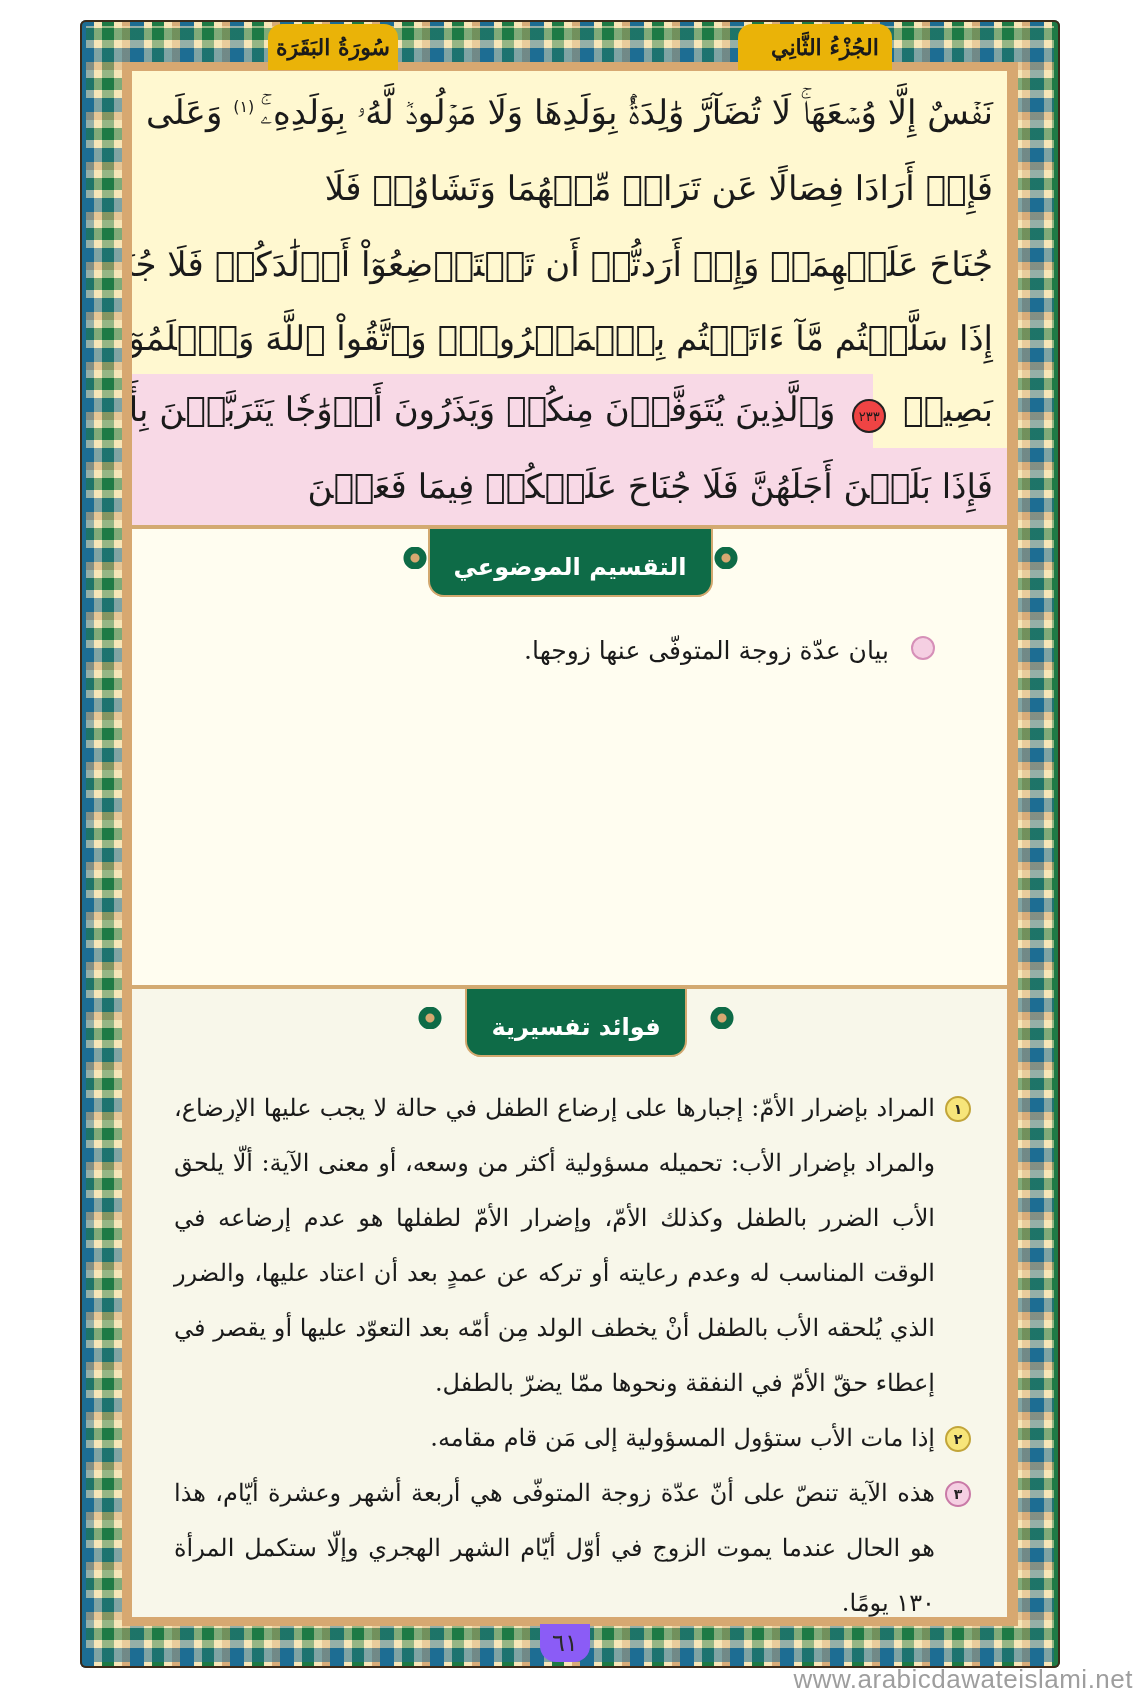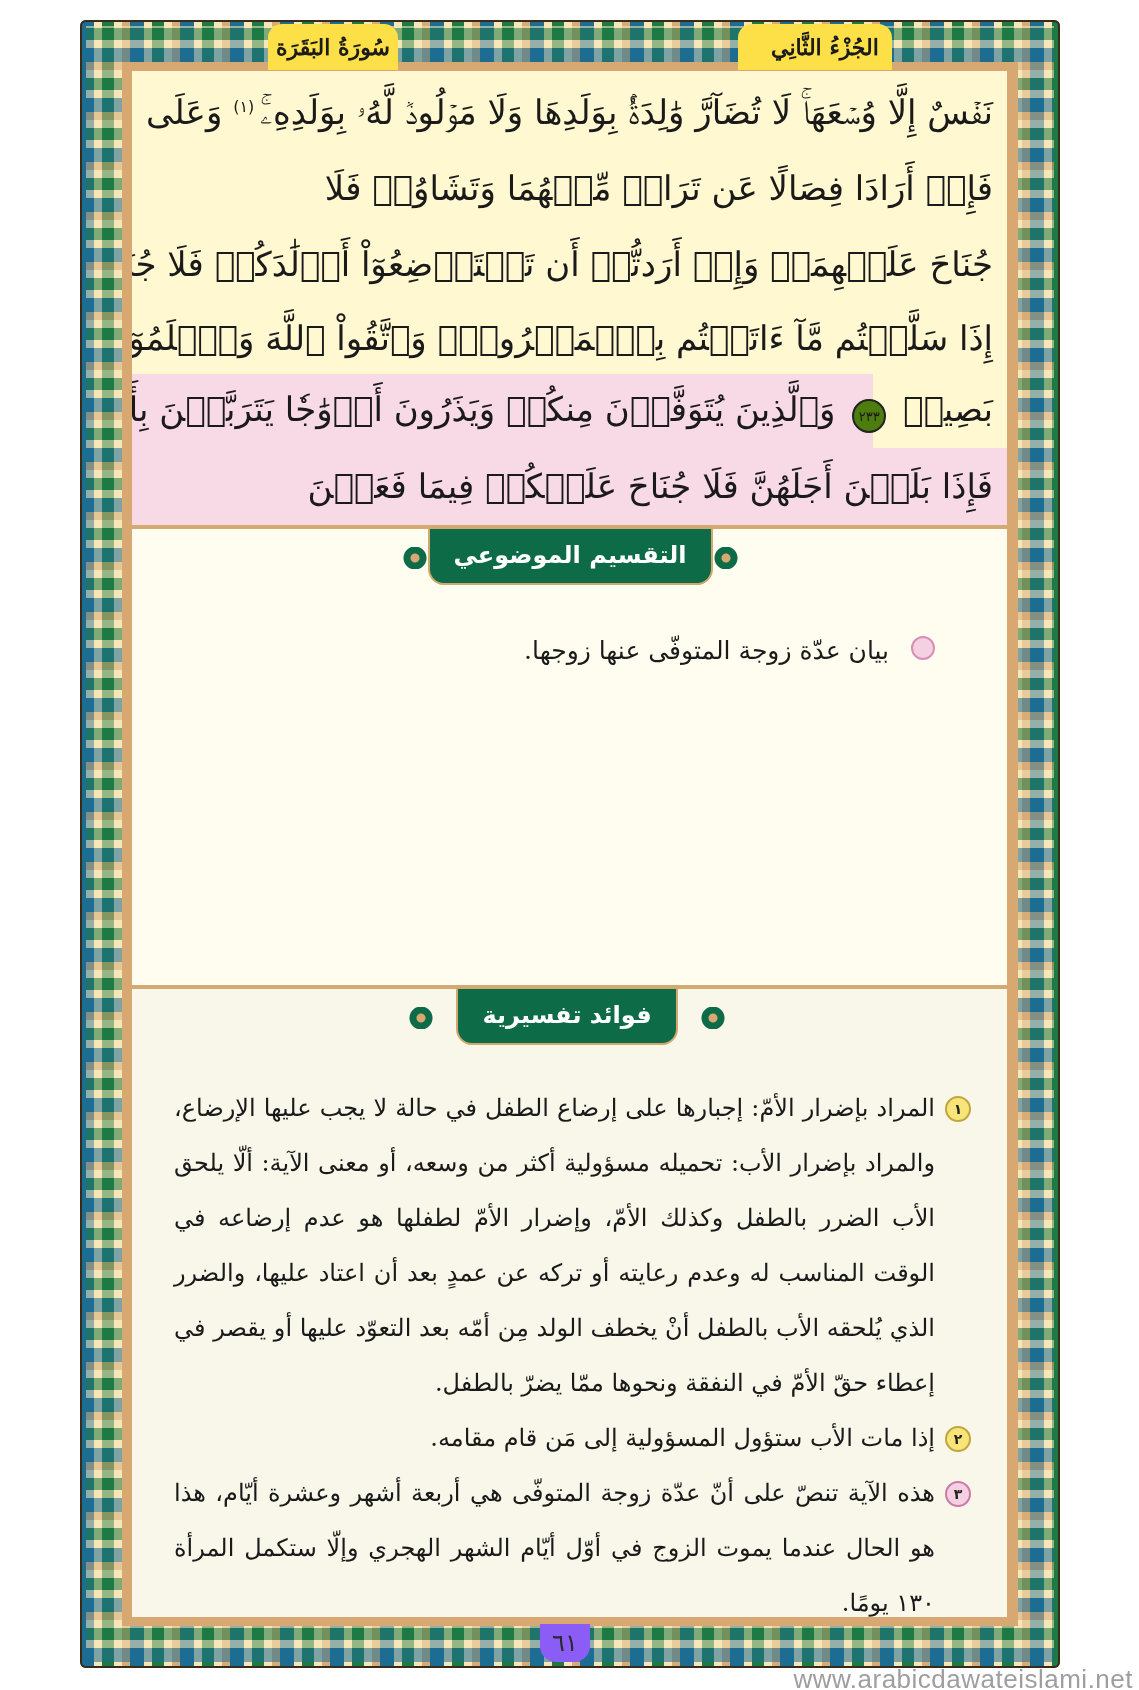--- a/index.html
+++ b/index.html
@@ -22,21 +22,21 @@
     background:
       repeating-linear-gradient(0deg, #1d6d93 0 14px, #f7e6b8 14px 22px, #1e7a45 22px 34px, #f7e6b8 34px 42px, #d8ac79 42px 50px);
     opacity: .55;
   }
   .frame-tan {
     position: absolute; left: 122px; top: 62px; width: 896px; height: 1564px;
     background: #d7a871;
   }
   .header-tab {
     position: absolute; top: 24px; height: 46px;
-    background: #fde047;
+    background: #eab308;
     border-radius: 14px 14px 0 0;
     display: flex; align-items: center; justify-content: center;
     font-family: "DejaVu Serif", serif; font-size: 22px; font-weight: bold; color: #1b1b1b;
   }
   .tab-surah { left: 268px; width: 130px; }
   .tab-juz { left: 738px; width: 134px; padding-left: 20px; }
 
   .panel {
     position: absolute; left: 132px; top: 71px; width: 875px; height: 1546px;
     background: #fffdf0; overflow: hidden;
@@ -50,43 +50,43 @@
     display: flex; align-items: center; justify-content: space-between;
     font-family: "DejaVu Serif", serif; font-size: 34px; color: #1a1a1a;
     white-space: nowrap; direction: rtl;
   }
   .pink-a { position: absolute; left: 0; top: 303px; width: 741px; height: 74px; background: #f8d9e6; }
   .pink-b { position: absolute; left: 0; top: 377px; width: 875px; height: 77px; background: #f8d9e6; }
   .ayah-marker {
     display: inline-flex; align-items: center; justify-content: center;
     width: 30px; height: 30px; border-radius: 50%;
     border: 2px solid #222; font-size: 13px; font-family: "DejaVu Sans", sans-serif;
-    background: #4d7c0f; margin: 0 6px;
+    background: #ef4444; margin: 0 6px;
   }
   sup.fn { font-size: 16px; vertical-align: super; font-family: "DejaVu Sans", sans-serif; }
 
   .divider { position: absolute; left: 0; width: 875px; height: 4px; background: #d3aa72; }
 
   .sec1 { position: absolute; left: 0; top: 458px; width: 875px; height: 456px; background: #fffdf0; }
   .sec2 { position: absolute; left: 0; top: 918px; width: 875px; height: 628px; background: #f8f7ea; }
 
   .banner-wrap { position: absolute; display: flex; align-items: flex-start; justify-content: center; }
   .banner {
     background: #0e6b47; color: #ffffff;
     font-family: "DejaVu Sans", sans-serif; font-weight: bold; font-size: 24px;
-    padding: 12px 24px 14px; border-radius: 0 0 14px 14px;
+    padding: 24px 24px 14px; border-radius: 0 0 14px 14px;
     box-shadow: 0 2px 0 #d2a86f, 0 0 0 2px #d2a86f;
     white-space: nowrap;
   }
   .orn {
     width: 30px; height: 22px; margin-top: 18px;
     background: radial-gradient(circle, #d7a871 0 4px, #0e6b47 5px 11px, transparent 12px);
   }
   .b1 { left: 248px; top: 458px; width: 380px; }
-  .b2 { left: 275px; top: 918px; width: 320px; gap: 23px; }
+  .b2 { left: 284px; top: 918px; width: 320px; gap: 23px; }
 
   .bullet-row {
     position: absolute; right: 72px; top: 565px;
     display: flex; direction: rtl;
     font-family: "DejaVu Serif", serif; font-size: 25px; color: #1a1a1a;
   }
   .pink-dot {
     width: 20px; height: 20px; border-radius: 50%;
     background: #f5cfe2; border: 2px solid #d690b8; margin-left: 22px;
   }

